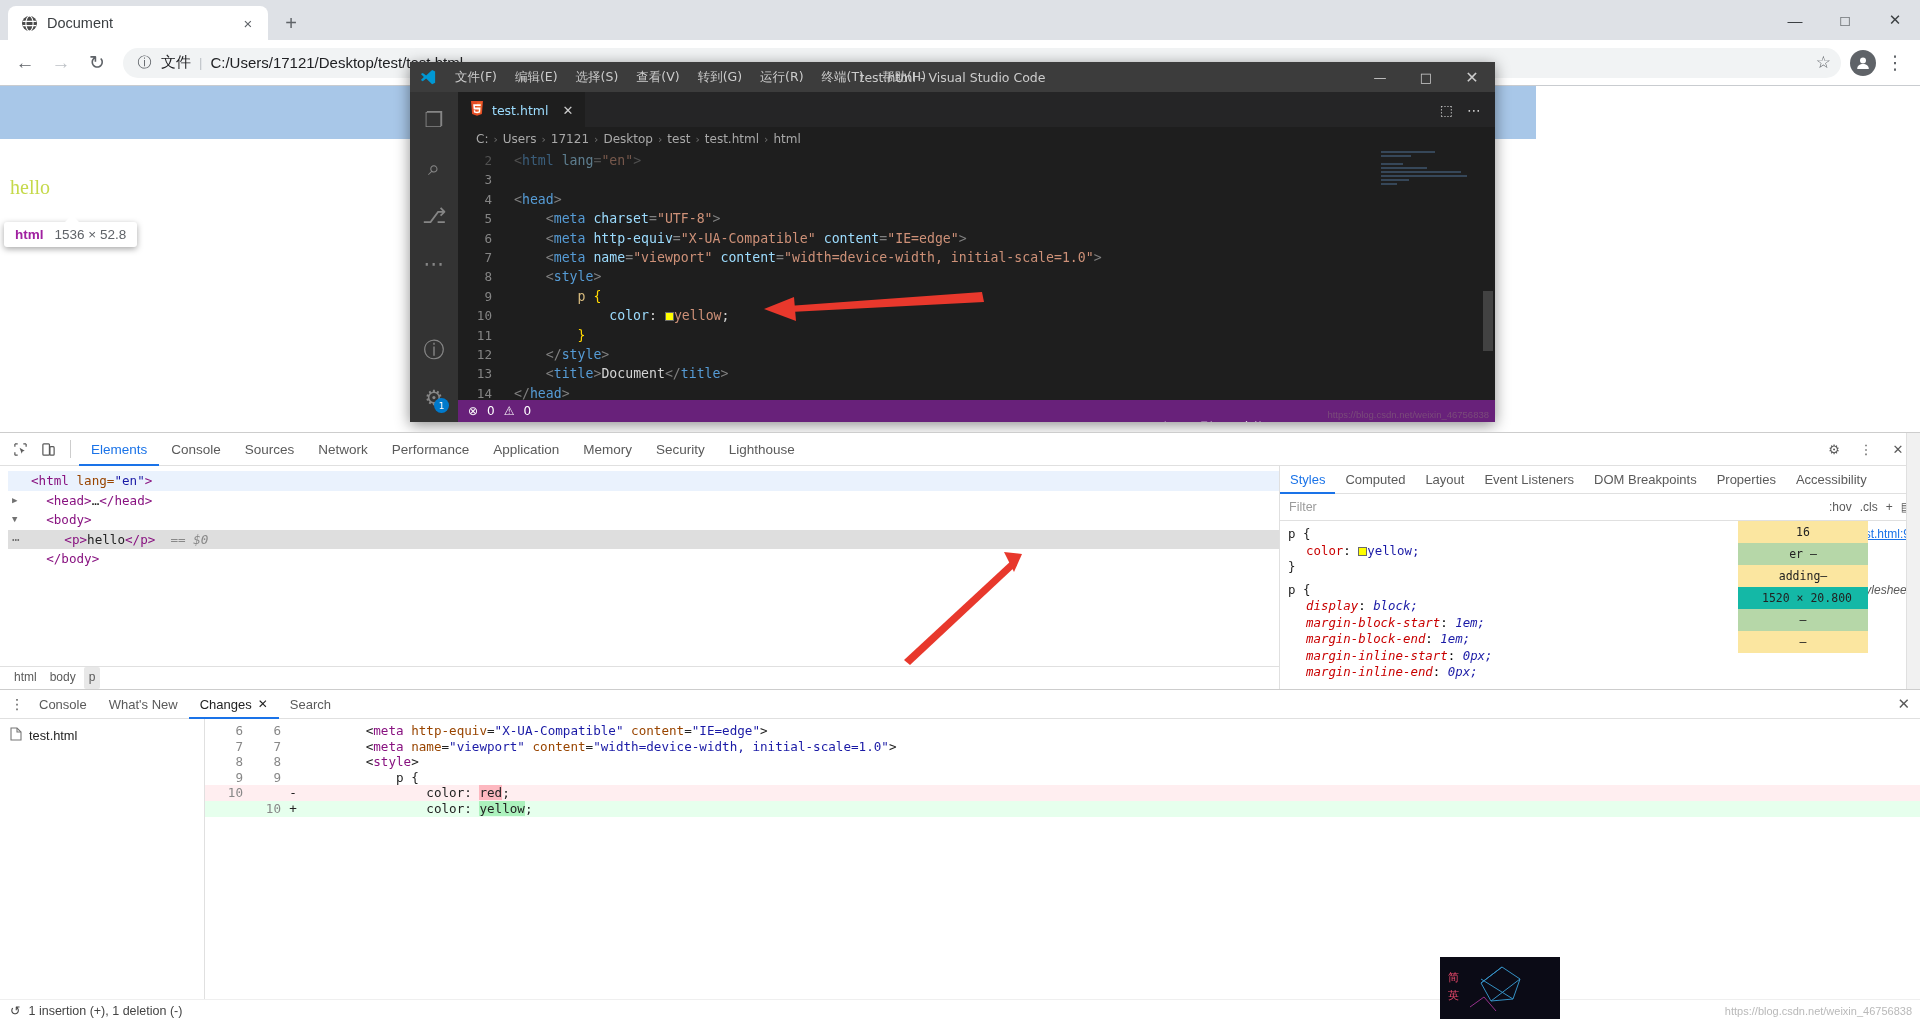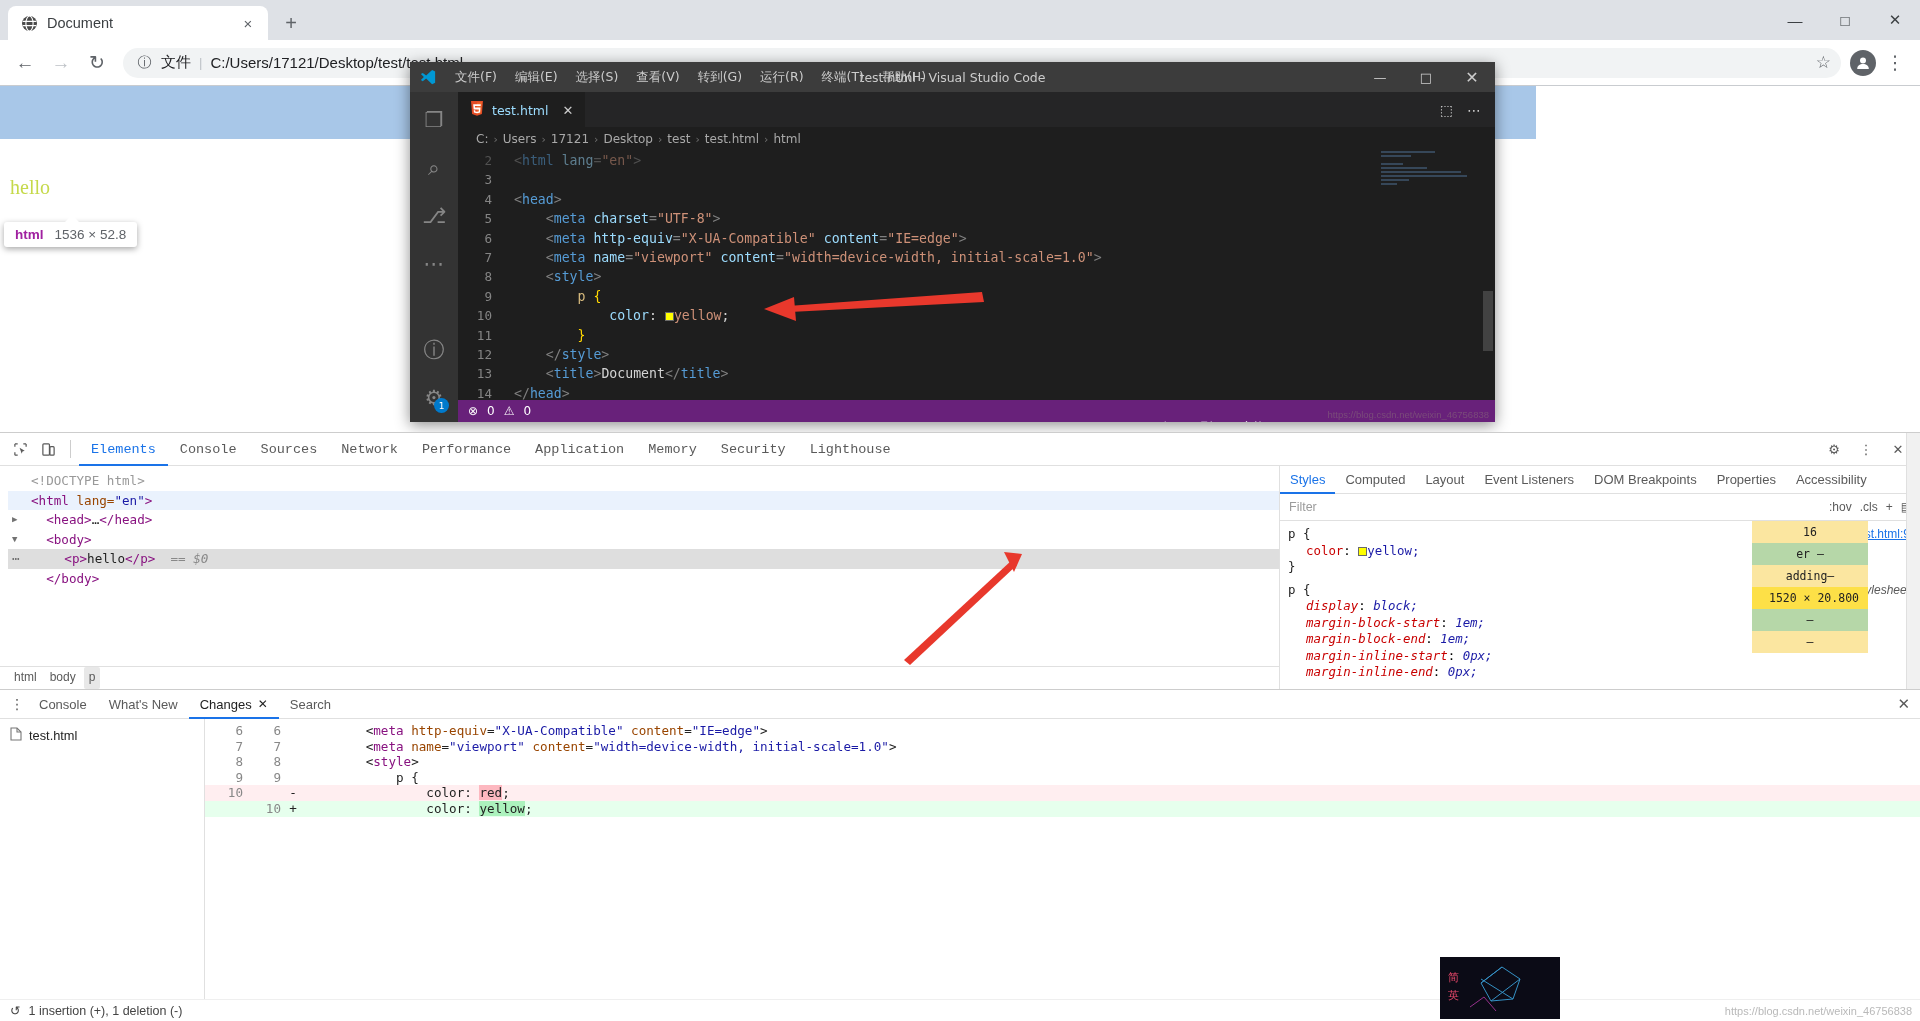--- a/index.html
+++ b/index.html
@@ -237,21 +237,21 @@
   }
   .dt-toolbar {
     height: 33px; display: flex; align-items: center;
     border-bottom: 1px solid #e0e0e0; padding-left: 6px; flex: 0 0 33px;
   }
   .dt-icbtn {
     width: 28px; height: 28px; display: flex; align-items: center;
     justify-content: center; color: #5a5a5a;
   }
   .dt-divider { width: 1px; height: 18px; background: #cdcdcd; margin: 0 8px; }
-  .dt-tabs { display: flex; align-items: center; height: 33px; font-family: Liberation Mono, monospace; }
+  .dt-tabs { display: flex; align-items: center; height: 33px; }
   .dt-tab {
     padding: 0 12px; height: 33px; display: flex; align-items: center;
     font-size: 13.5px; color: #5a5a5a;
   }
   .dt-tab.active { color: #1a73e8; box-shadow: inset 0 -2px 0 #1a73e8; }
   .dt-tb-right {
     margin-left: auto; display: flex; align-items: center; gap: 4px;
     padding-right: 8px;
   }
 
@@ -324,21 +324,21 @@
   .decl .p { color: #c80000; }
   .decl .v { color: #1a1aa6; }
   .decl.ua-decl .p, .decl.ua-decl .v { font-style: italic; }
   .styles-scroll {
     position: absolute; right: 2px; top: 4px; width: 9px; height: 130px;
     background: #c9c9c9; border-radius: 4px;
   }
 
   
   .boxmodel {
-    position: absolute; right: 52px; top: 88px; width: 116px;
+    position: absolute; right: 52px; top: 88px; width: 130px;
     font-family: "DejaVu Sans Mono", monospace; font-size: 11.5px;
     color: #222;
   }
   .bm-row { height: 22px; display: flex; align-items: center; justify-content: center; }
 
   
   .right-rail {
     position: absolute; right: 0; top: 0; width: 14px; height: 100%;
     background: #f1f1f1; border-left: 1px solid #e0e0e0;
   }
@@ -627,21 +627,20 @@
     <div class="dt-tb-right">
       <div class="dt-icbtn">⚙</div>
       <div class="dt-icbtn">⋮</div>
       <div class="dt-icbtn">✕</div>
     </div>
   </div>
 
   <div class="dt-body">
 
     <div class="dom-tree" id="dom-tree">
-      <div class="dom-row"><span class="arrow-t" style="width: 16px; display: inline-block;"></span><span></span><span class="d-doctype">&lt;!DOCTYPE html&gt;</span></div>
         <div class="dom-row sel-blue"><span class="arrow-t" style="width: 16px; display: inline-block;"></span><span></span><span class="d-tag"><span class="d-tag">&lt;html</span><span class="d-attr"> lang=</span><span class="d-val">"en"</span><span class="d-tag">&gt;</span></span></div>
         <div class="dom-row"><span class="arrow-t" style="width: 16px; display: inline-block;">▶</span><span>  </span><span class="d-tag"><span class="d-tag">&lt;head</span><span class="d-tag">&gt;</span><span class="d-txt">…</span><span class="d-tag">&lt;/head&gt;</span></span></div>
         <div class="dom-row"><span class="arrow-t" style="width: 16px; display: inline-block;">▼</span><span>  </span><span class="d-tag"><span class="d-tag">&lt;body</span><span class="d-tag">&gt;</span></span></div>
         <div class="dom-row sel-grey"><span class="dots" style="width: 16px; display: inline-block;">⋯</span><span>    </span><span class="d-tag"><span class="d-tag">&lt;p</span><span class="d-tag">&gt;</span><span class="d-txt">hello</span><span class="d-tag">&lt;/p&gt;</span><span class="d-eq">  == $0</span></span></div>
         <div class="dom-row"><span class="arrow-t" style="width: 16px; display: inline-block;"></span><span>  </span><span class="d-tag"><span class="d-tag">&lt;/body</span><span class="d-tag">&gt;</span></span></div>
         <div class="dom-crumb" id="dom-crumb">
           <span class="cb">html</span>
           <span class="cb">body</span>
           <span class="cb active">p</span>
         </div>
@@ -684,21 +683,21 @@
             <div class="decl ua-decl"><span class="p">margin-inline-end</span>: <span class="v">0px;</span></div>
           </div>
         </div>
     </div>
   </div>
 
   <div class="boxmodel" id="boxmodel">
       <div class="bm-row" style="background: rgb(251, 230, 160);">16</div>
       <div class="bm-row" style="background: rgb(182, 215, 168);">er      –</div>
       <div class="bm-row" style="background: rgb(251, 230, 160);">adding–</div>
-      <div class="bm-row" style="background: #fde047; padding-left: 8px;">1520 × 20.800</div>
+      <div class="bm-row" style="background: #14b8a6; padding-left: 8px;">1520 × 20.800</div>
       <div class="bm-row" style="background: rgb(182, 215, 168);">–</div>
       <div class="bm-row" style="background: rgb(251, 230, 160);">–</div>
     </div>
   <div class="right-rail"></div>
 </div>
 
 <div id="drawer">
   <div class="dw-tabs">
     <div class="dw-kebab">⋮</div>
     <div style="display:flex" id="dw-tabs">

